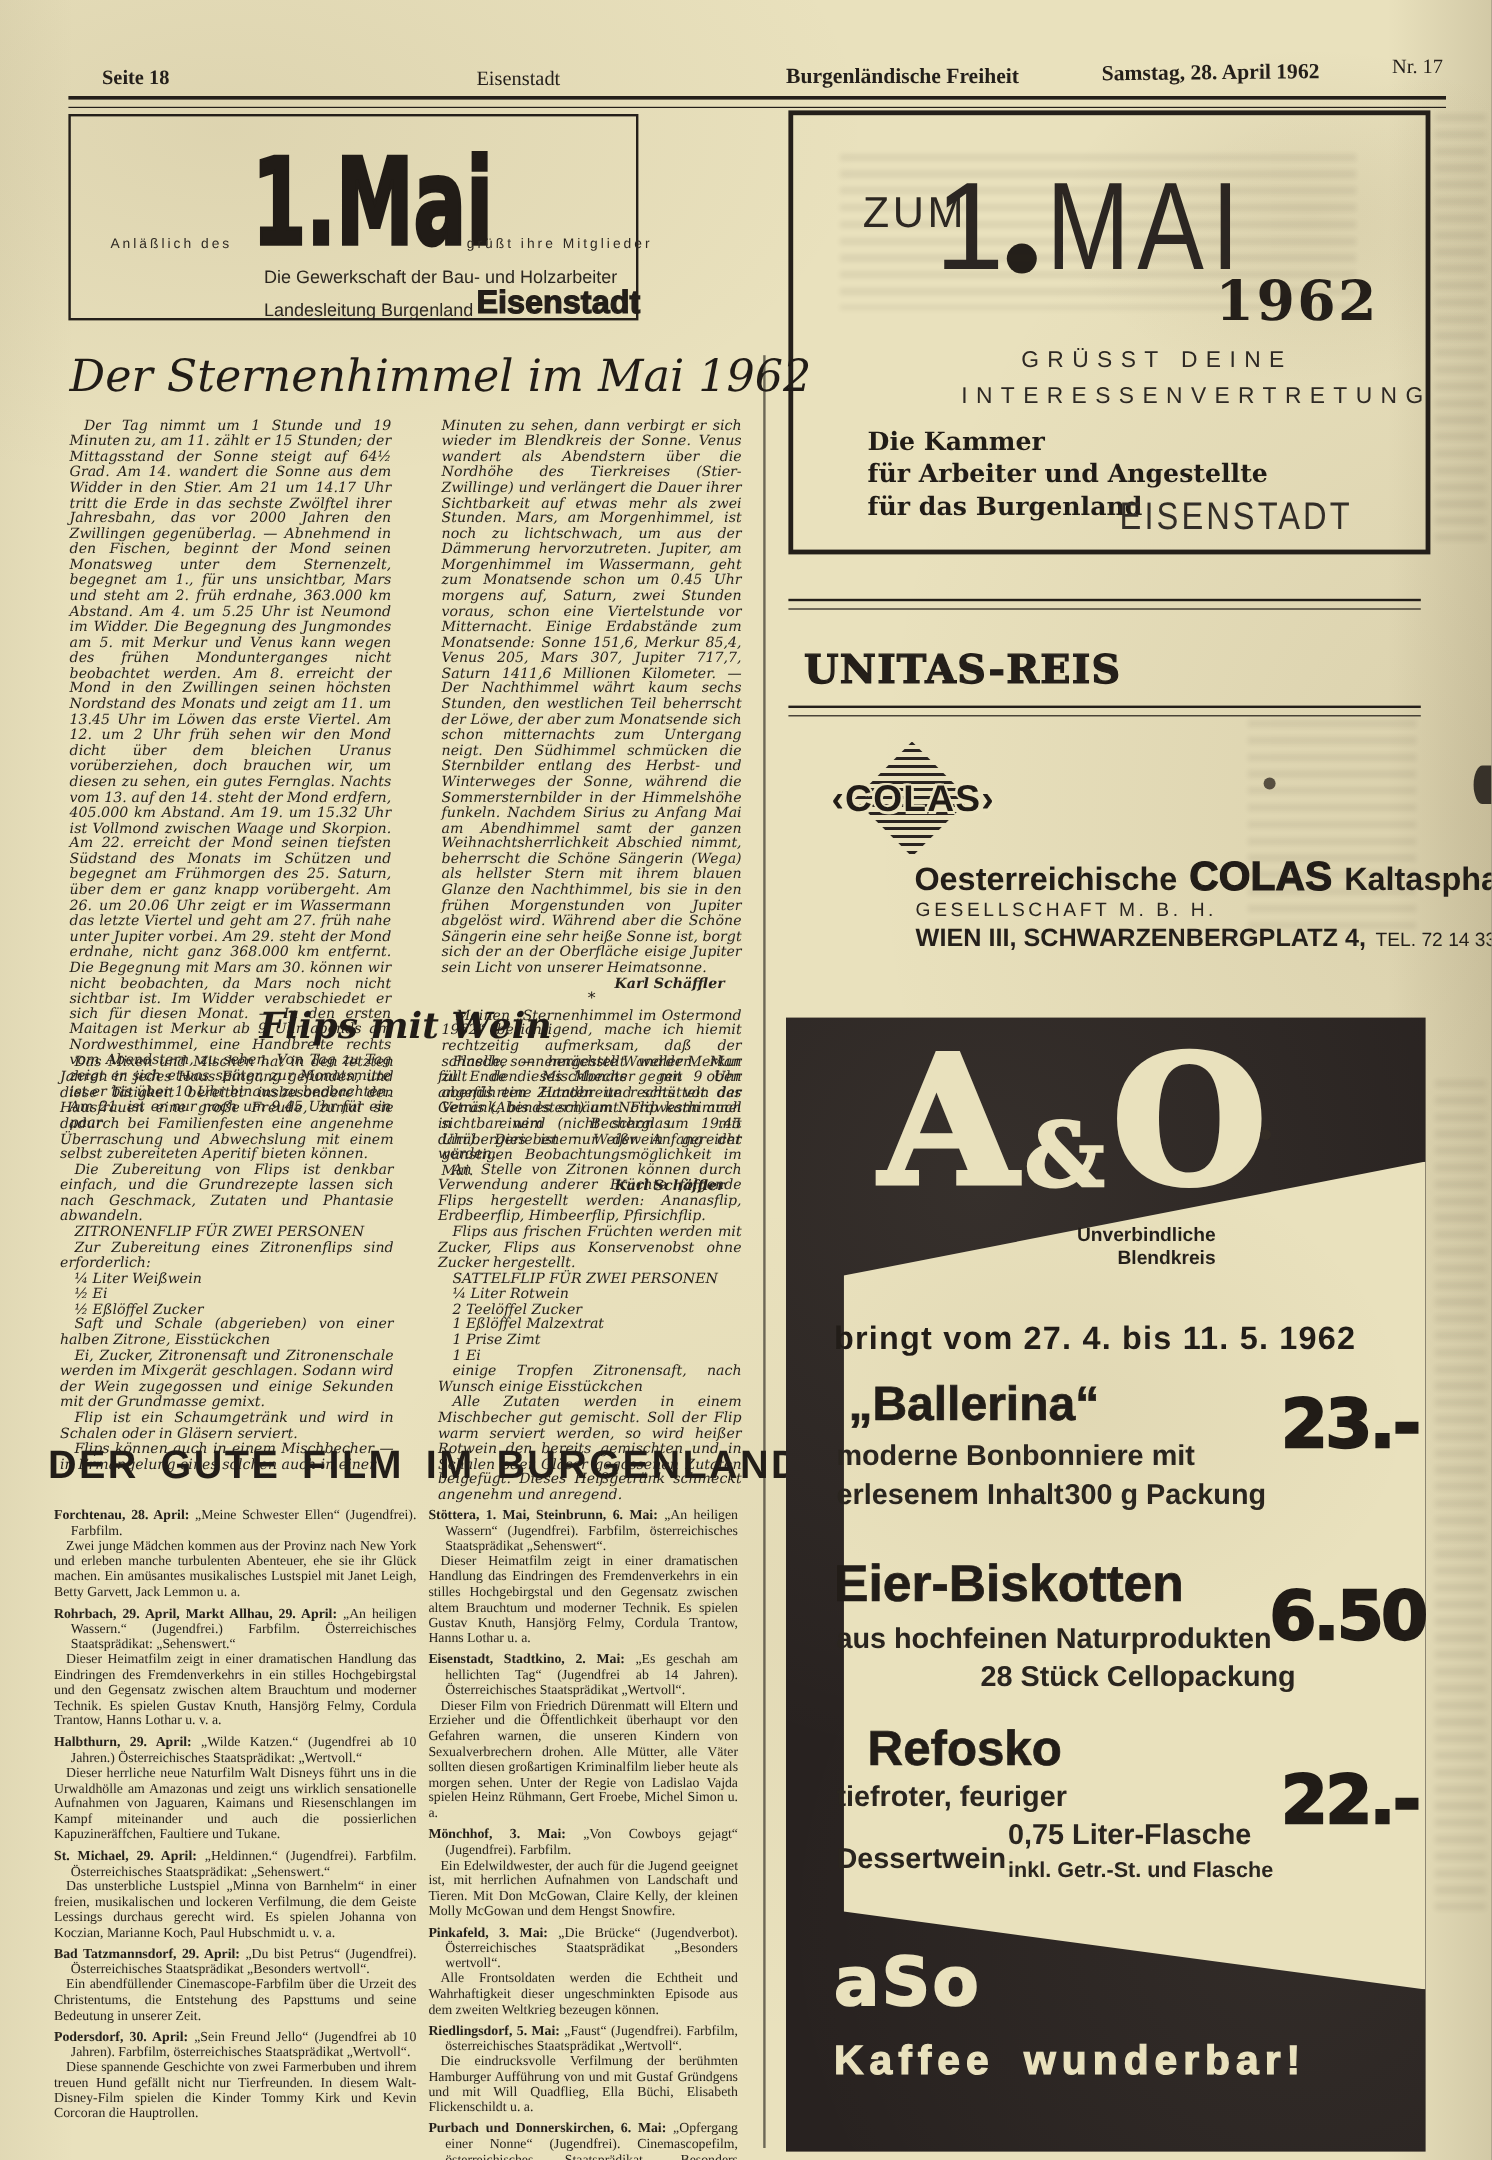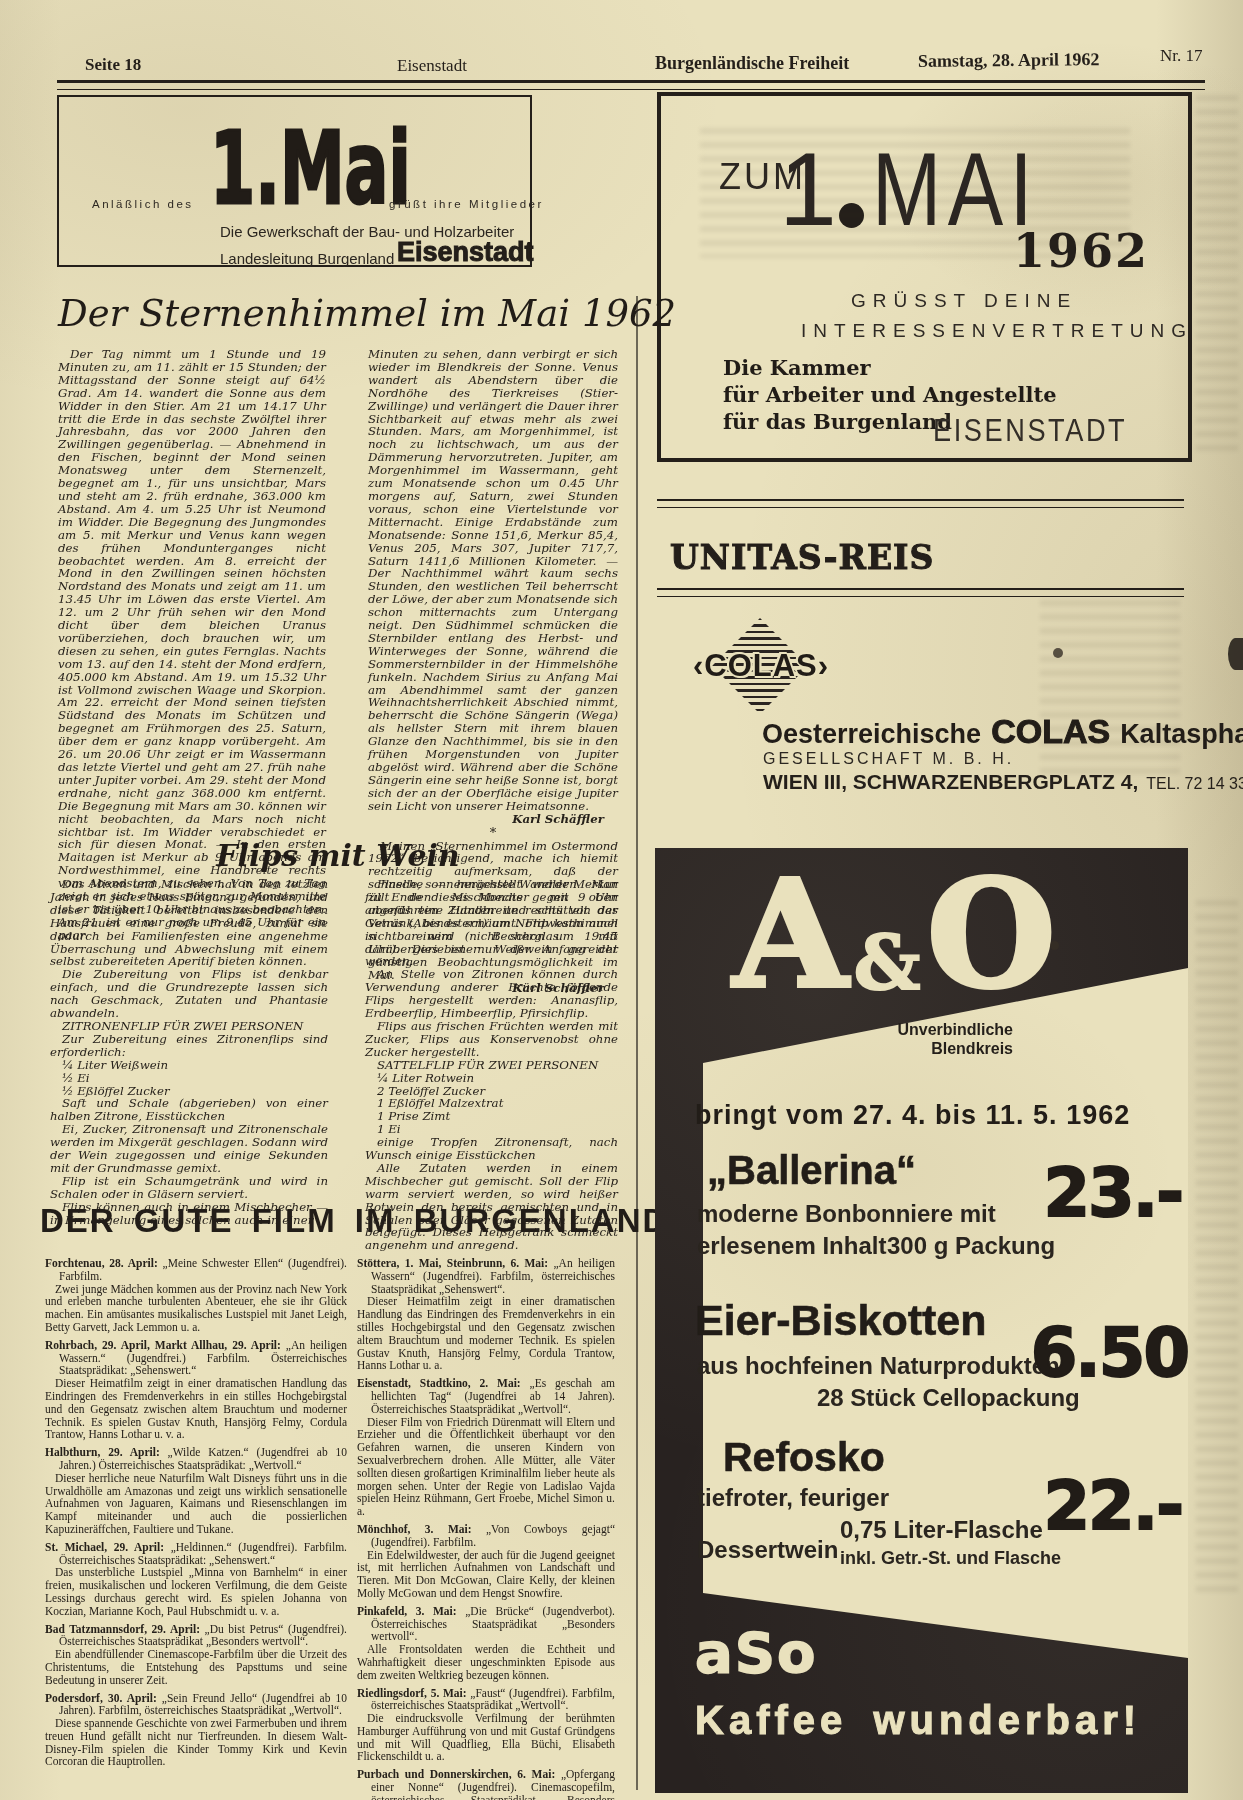--- a/index.html
+++ b/index.html
@@ -74,25 +74,25 @@
     clip-path:polygon(0 95px,100% 0,100% 690px,0 625px);}
   .ao-brand{position:absolute;left:78px;top:18px;display:flex;align-items:flex-end;color:#e9e1bd;
     font-family:"DejaVu Serif",serif;font-weight:700;}
   .ao-A,.ao-O{font-size:148px;line-height:.92;-webkit-text-stroke:4px #e9e1bd;}
   .ao-amp{font-size:74px;line-height:.9;margin:0 6px 6px 6px;-webkit-text-stroke:2px #e9e1bd;}
   .ao-bringt{font-weight:700;font-size:27px;letter-spacing:1px;color:#221d18;white-space:nowrap;}
   .ao-note{font-weight:700;font-size:16px;line-height:19px;text-align:right;color:#241f1a;}
   .ao-name{font-weight:700;font-size:40px;color:#221d18;white-space:nowrap;-webkit-text-stroke:.6px #221d18;}
   .ao-desc{font-weight:700;font-size:24px;color:#2a251f;white-space:nowrap;}
   .ao-desc-sm{font-weight:700;font-size:18px;color:#2a251f;white-space:nowrap;}
-  .ao-price{font-family:"DejaVu Sans",sans-serif;font-weight:700;font-size:67px;line-height:.9;
+  .ao-price{font-family:"DejaVu Sans",sans-serif;font-weight:700;font-size:56px;line-height:.9;
     letter-spacing:-2px;color:#211c17;-webkit-text-stroke:2px #211c17;white-space:nowrap;}
   .ao-logo{font-family:"DejaVu Sans",sans-serif;font-weight:700;font-size:56px;color:#e9e1bd;
     -webkit-text-stroke:1.5px #e9e1bd;letter-spacing:2px;}
-  .ao-slogan{font-weight:700;font-size:40px;letter-spacing:5px;word-spacing:10px;color:#e9e1bd;
+  .ao-slogan{font-weight:700;font-size:34px;letter-spacing:5px;word-spacing:10px;color:#e9e1bd;
     -webkit-text-stroke:1px #e9e1bd;white-space:nowrap;}
   
   .vrule{width:1.5px;background:#2b2620;opacity:.65;}
   .ghost{filter:blur(2px);opacity:.08;background:repeating-linear-gradient(180deg,#3a3126 0 6px,transparent 6px 14px);}
   .dot{border-radius:50%;background:#362e25;opacity:.8;}
   .edgeblob{background:#1d1915;border-radius:60% 0 0 60%;opacity:.85;}
 </style>
 </head>
 <body>
 

